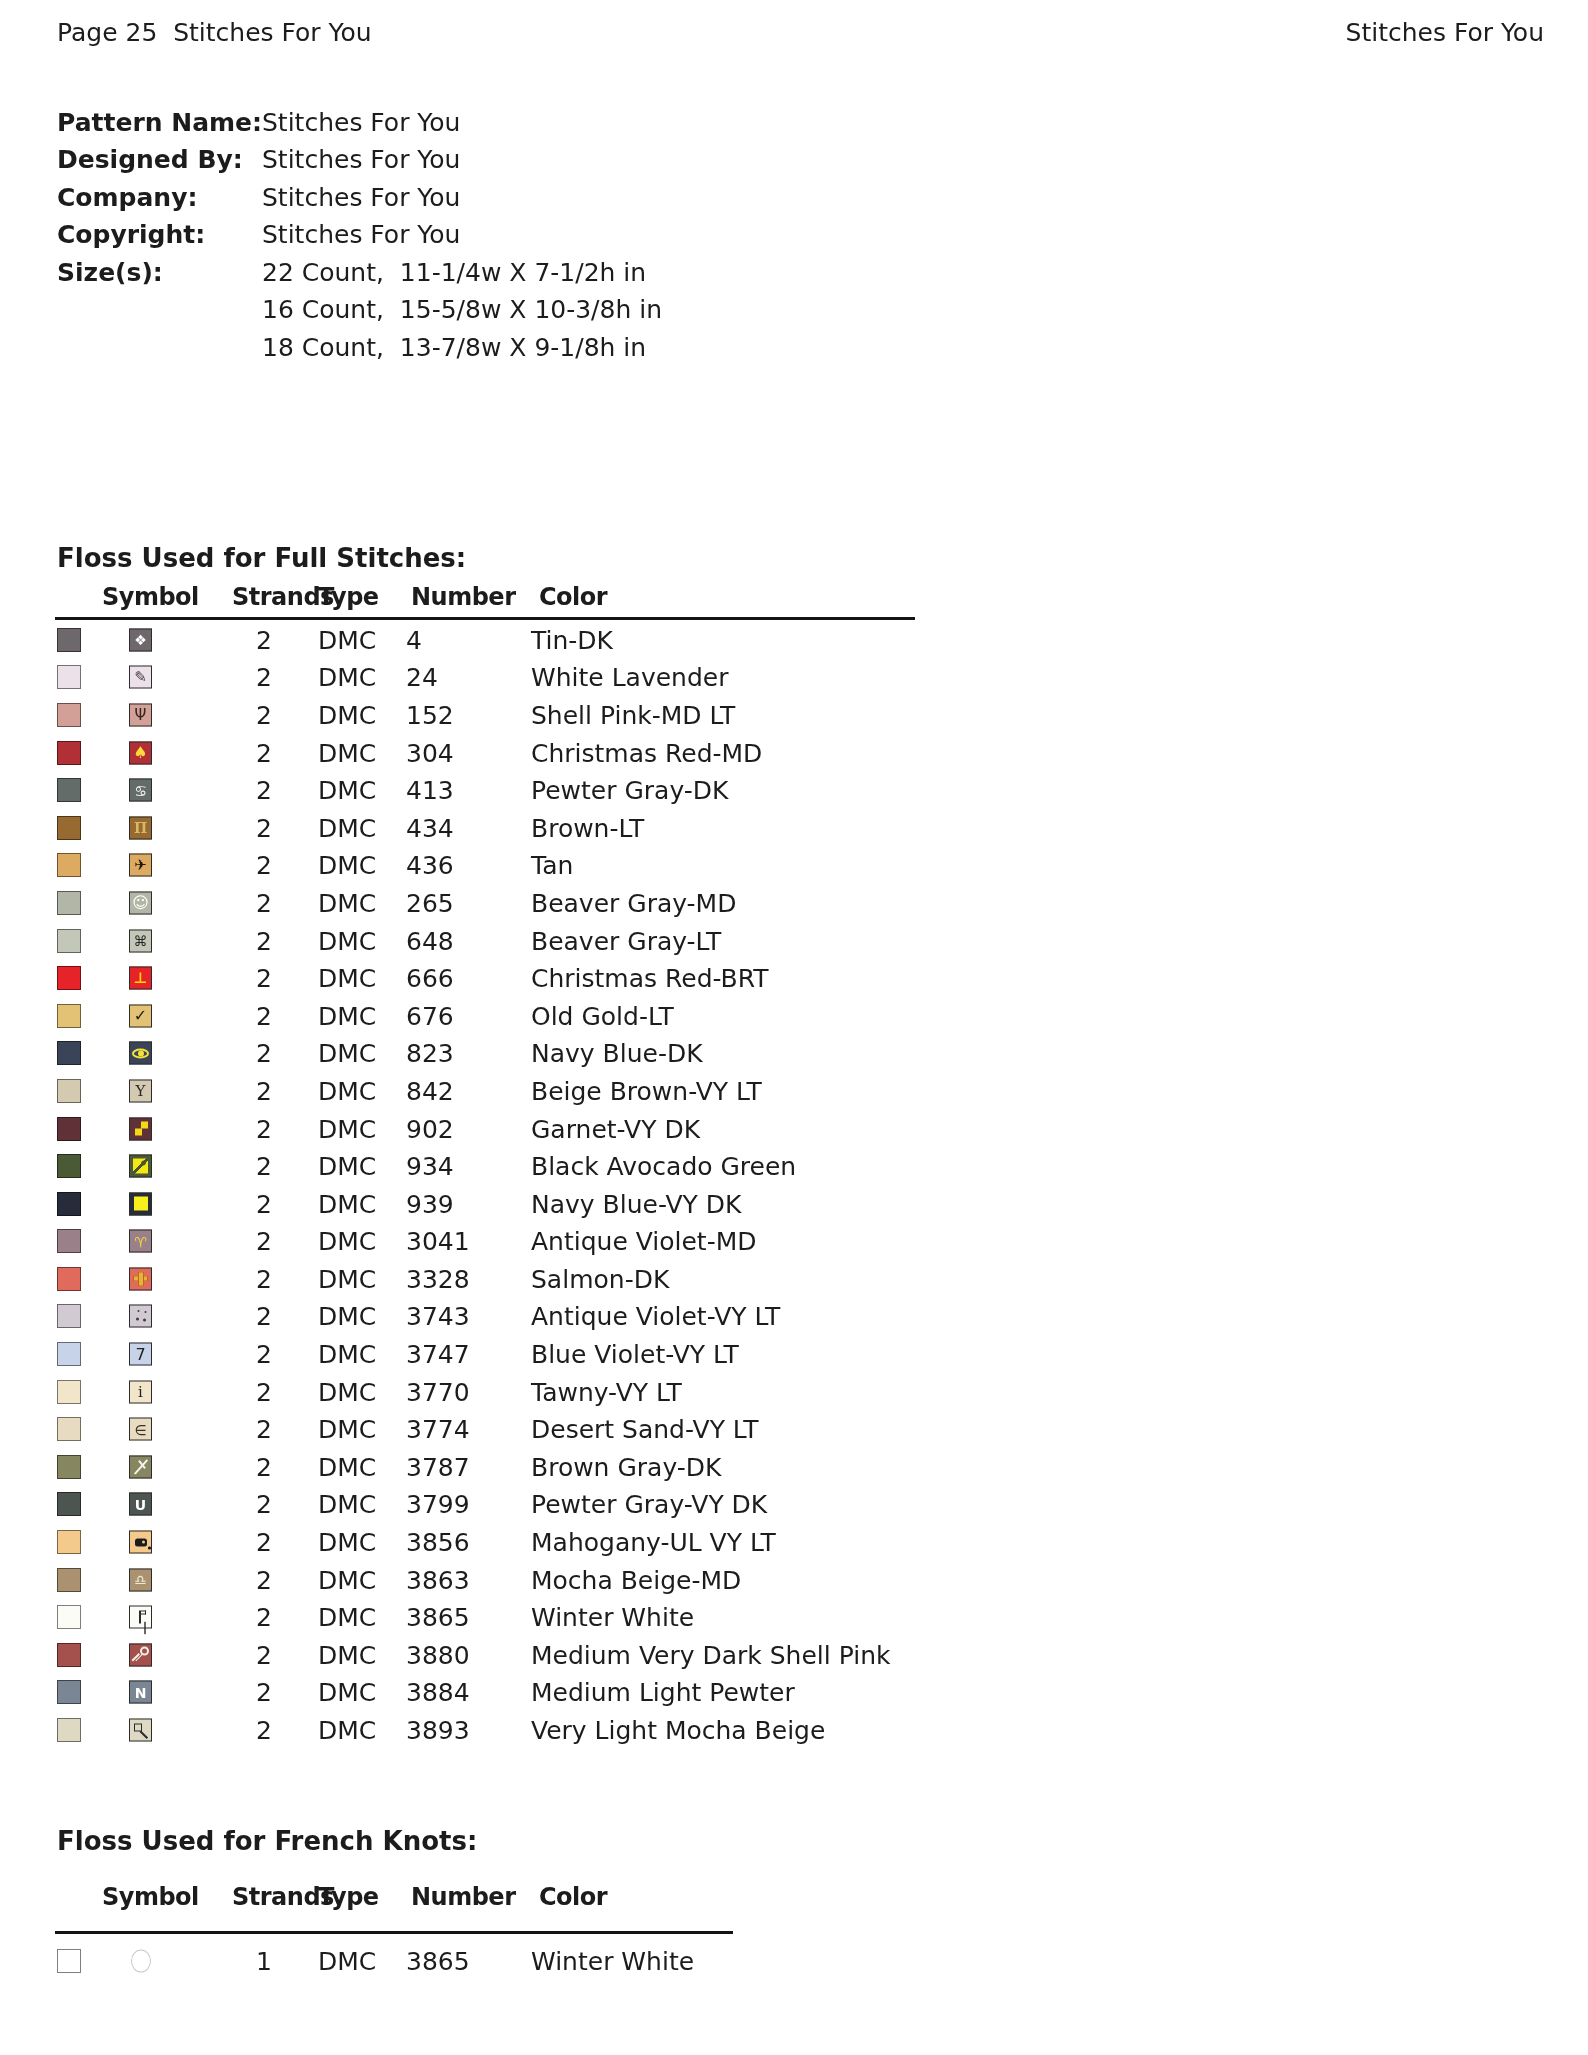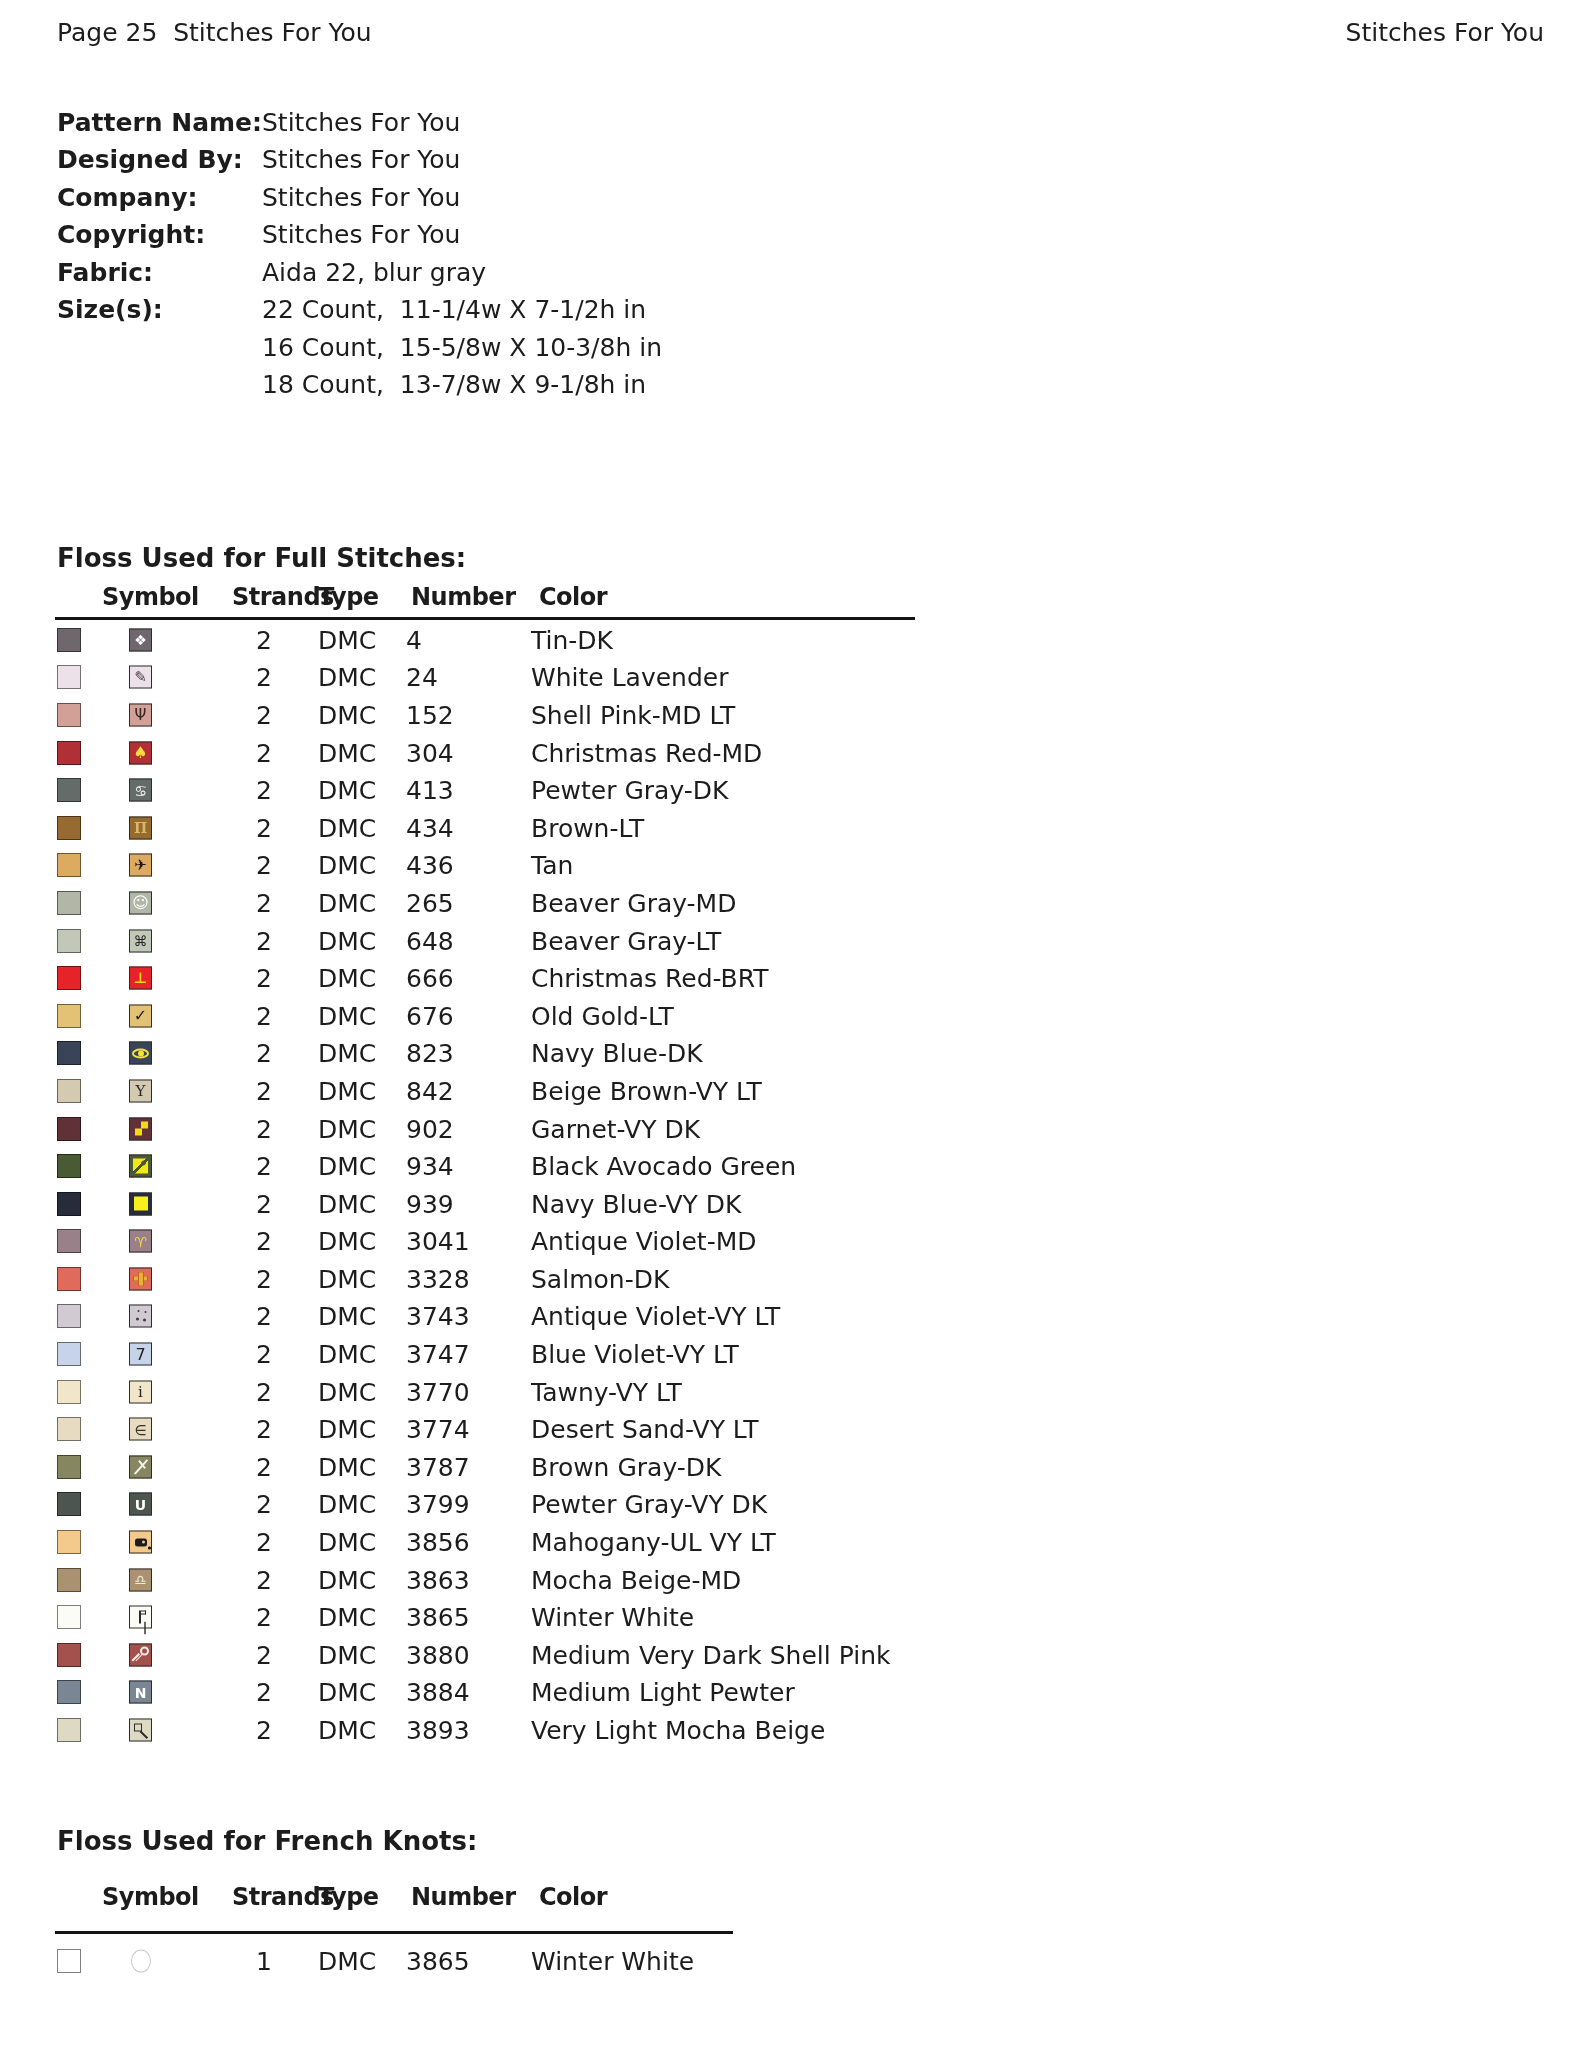--- a/index.html
+++ b/index.html
@@ -82,24 +82,20 @@
   </div>
       <div class="info-row">
     <span class="info-label">Company:</span>
     <span class="info-value">Stitches For You</span>
   </div>
       <div class="info-row">
     <span class="info-label">Copyright:</span>
     <span class="info-value">Stitches For You</span>
   </div>
       <div class="info-row">
-    <span class="info-label">Fabric:</span>
-    <span class="info-value">Aida 22, blur gray</span>
-  </div>
-      <div class="info-row">
     <span class="info-label">Size(s):</span>
     <span class="info-value">22 Count,  11-1/4w X 7-1/2h in</span>
   </div>
       <div class="info-row">
     <span class="info-label"></span>
     <span class="info-value">16 Count,  15-5/8w X 10-3/8h in</span>
   </div>
       <div class="info-row">
     <span class="info-label"></span>
     <span class="info-value">18 Count,  13-7/8w X 9-1/8h in</span>

